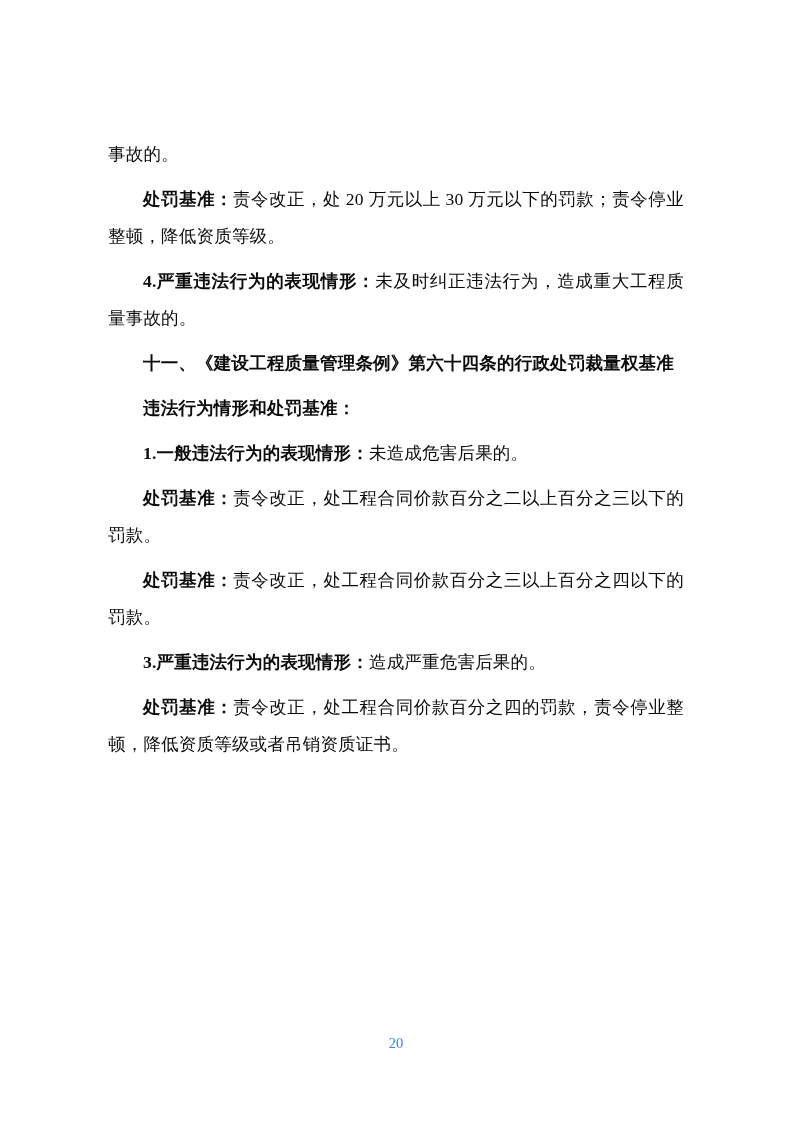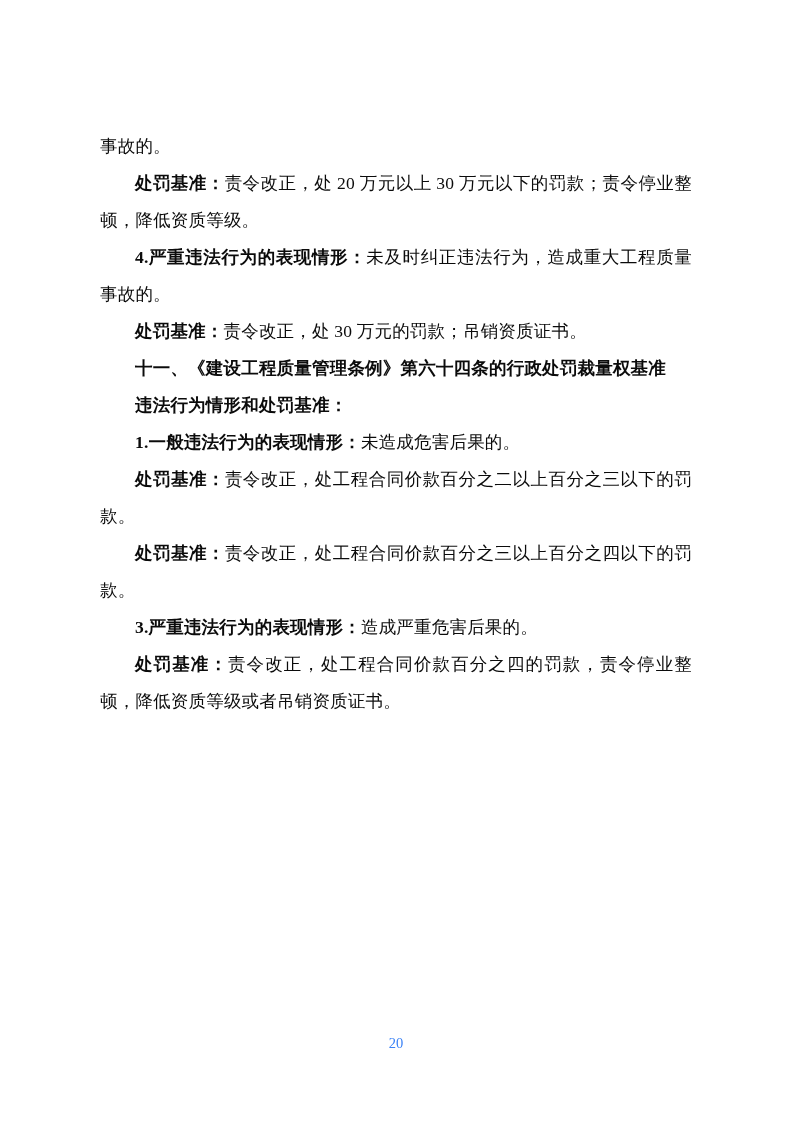--- a/index.html
+++ b/index.html
@@ -19,21 +19,21 @@
     overflow: hidden;
     box-sizing: border-box;
   }
   .content {
     position: absolute;
     left: 100px;
     top: 128px;
     width: 592px;
   }
   p {
-    margin: 0;
+    margin: 8px;
     font-size: 17.5px;
     line-height: 37px;
     color: #0b0b0b;
     text-align: justify;
     text-justify: inter-ideograph;
     letter-spacing: 0.2px;
   }
   .indent {
     text-indent: 2em;
   }
@@ -75,23 +75,20 @@
     </p>
 
     <p class="indent">
       <span class="runin-bold">处罚基准：</span><span>责令改正，处 20 万元以上 30 万元以下的罚款；责令停业整顿，降低资质等级。</span>
     </p>
 
     <p class="indent">
       <span class="runin-bold">4.严重违法行为的表现情形：</span><span>未及时纠正违法行为，造成重大工程质量事故的。</span>
     </p>
 
-    <p class="indent">
-      <span class="runin-bold">处罚基准：</span><span>责令改正，处 30 万元的罚款；吊销资质证书。</span>
-    </p>
 
     <p class="heading">
       <span>十一、《建设工程质量管理条例》第六十四条的行政处罚裁量权基准</span>
     </p>
 
 
     <p class="indent bold">
       <span>违法行为情形和处罚基准：</span>
     </p>
 

